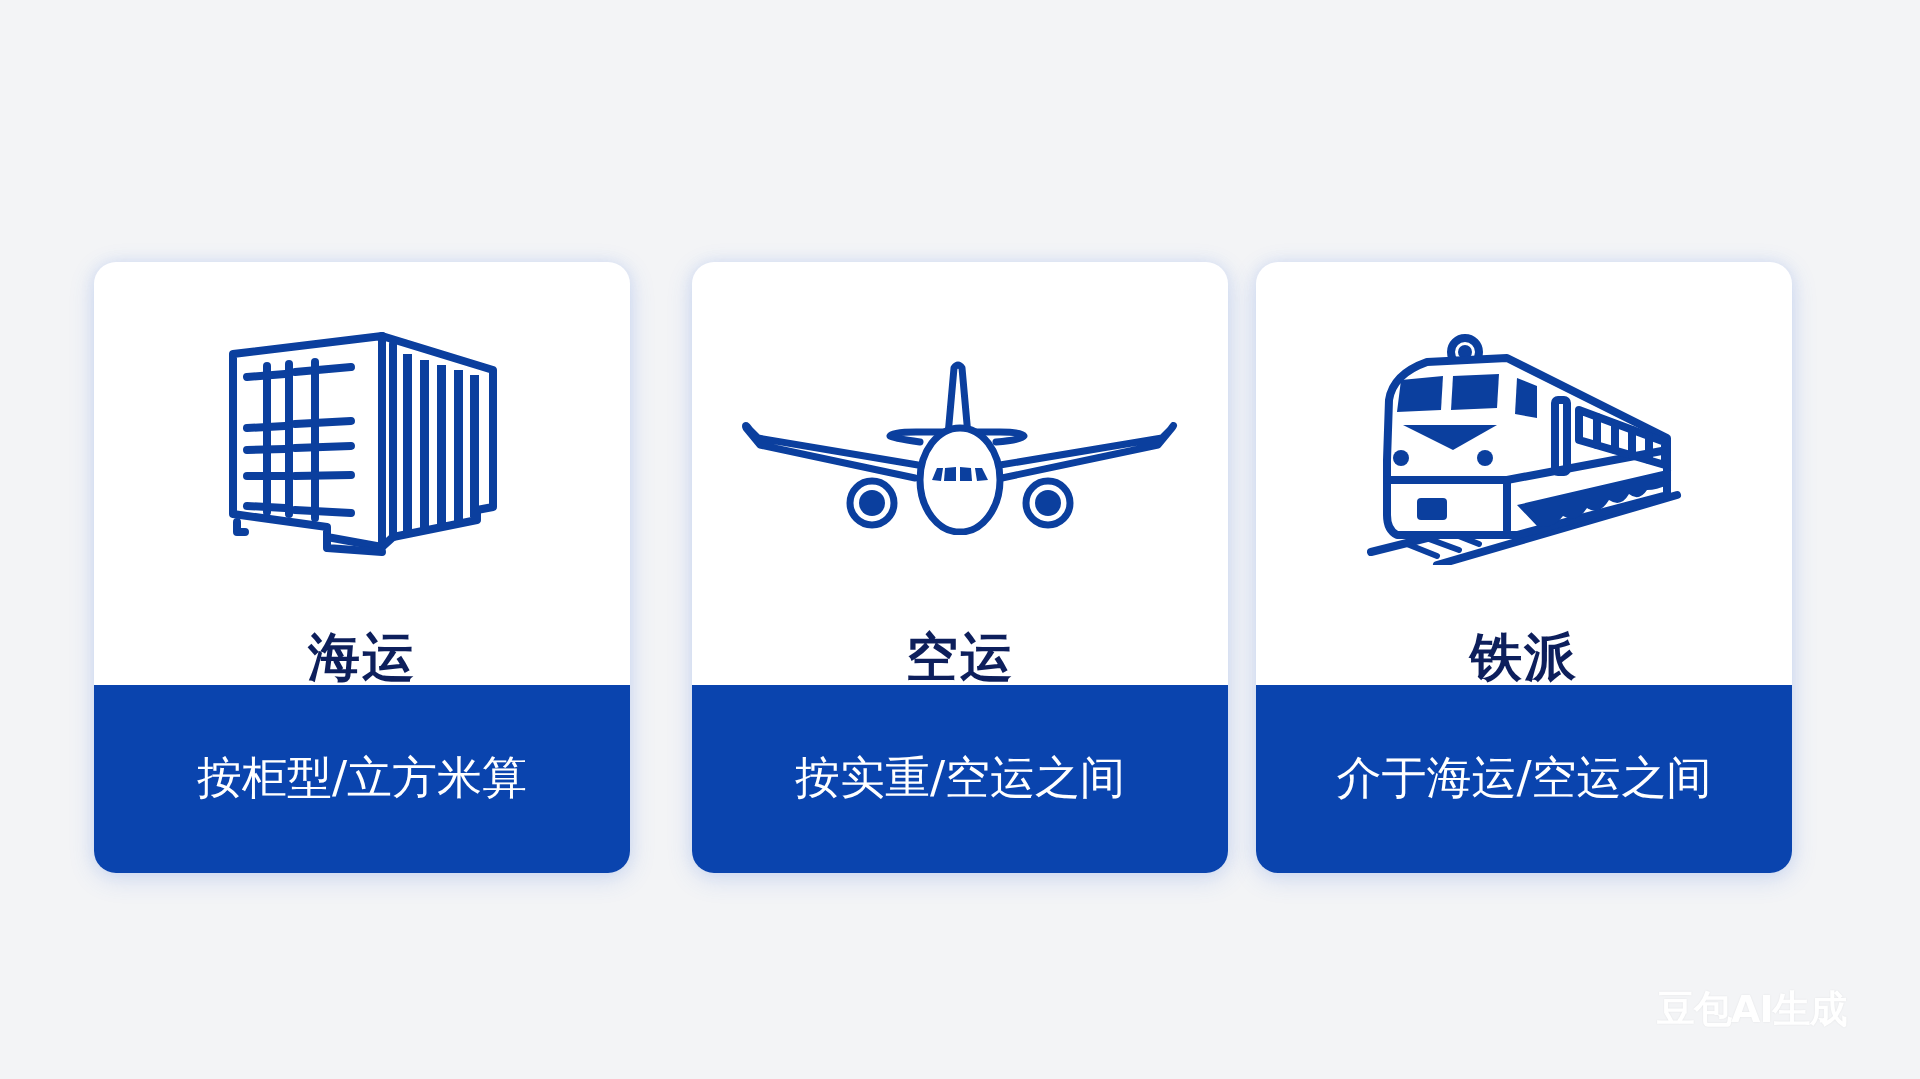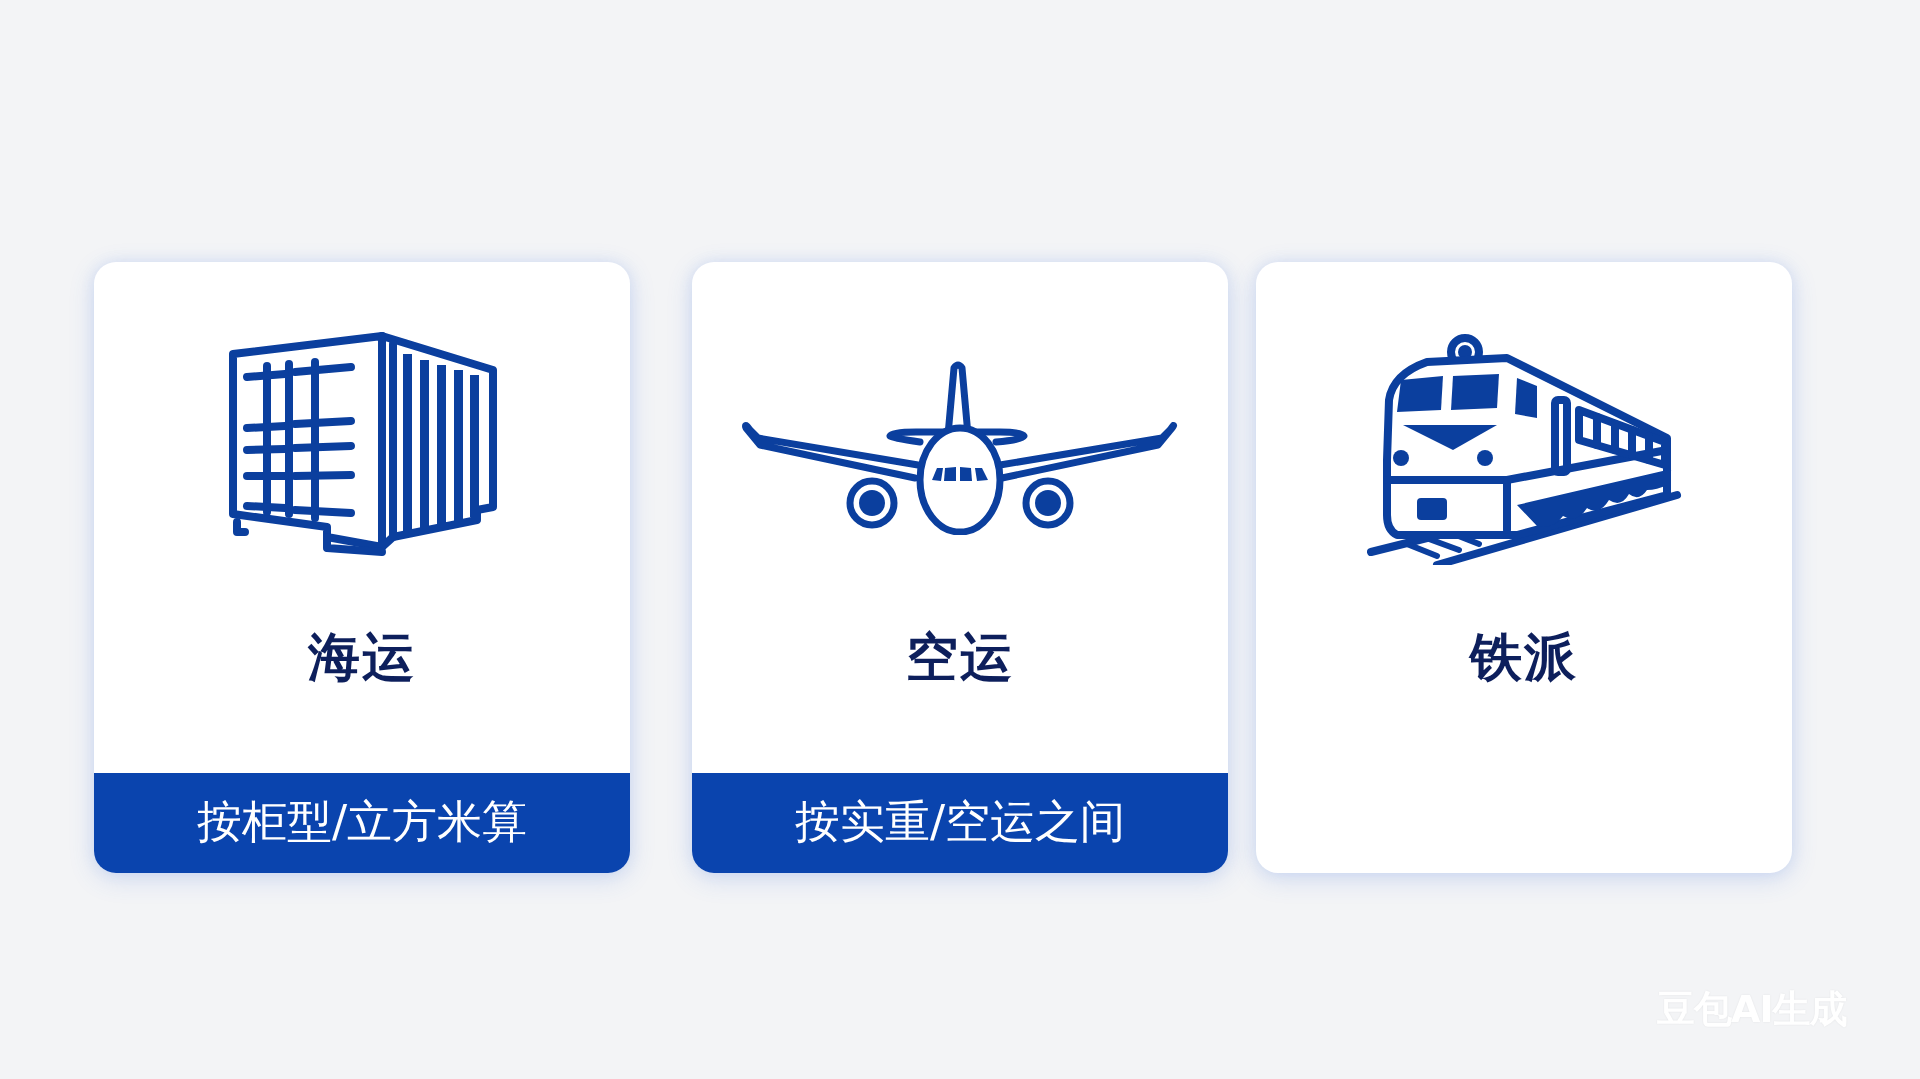--- a/index.html
+++ b/index.html
@@ -20,21 +20,21 @@
       position: absolute; left: 0; right: 0; top: 60px; height: 250px;
       display: flex; align-items: center; justify-content: center;
     }
     .icon svg { display: block; }
     .title {
       position: absolute; left: 0; right: 0; top: 340px; height: 110px;
       text-align: center; font-size: 52px; font-weight: bold;
       color: #0d1f5c; line-height: 110px; letter-spacing: 2px;
     }
     .band {
-      position: absolute; left: 0; right: 0; bottom: 0; height: 100px;
+      position: absolute; left: 0; right: 0; bottom: 0; height: 188px;
       background: #0a44ae;
       display: flex; align-items: center; justify-content: center;
     }
     .band span {
       color: #ffffff; font-size: 45px; line-height: 1;
       margin-top: -4px;
     }
     .watermark {
       position: absolute; left: 1657px; top: 984px;
       color: #ffffff; font-size: 38px; font-weight: bold;
@@ -153,15 +153,18 @@
       <rect x="188" y="70" width="12" height="72" rx="3"></rect>
 
       <path d="M212,80 L298,112 L298,135 L212,110 Z"></path>
       <line x1="230" y1="87" x2="230" y2="115"></line>
       <line x1="248" y1="94" x2="248" y2="120"></line>
       <line x1="265" y1="100" x2="265" y2="125"></line>
       <line x1="282" y1="106" x2="282" y2="130"></line>
     </svg>
   </div>
   <div class="title">铁派</div>
+  <div class="band">
+    <span>介于海运/空运之间</span>
+  </div>
 </div>
 
 <div class="watermark">豆包AI生成</div>
 
 </body></html>

